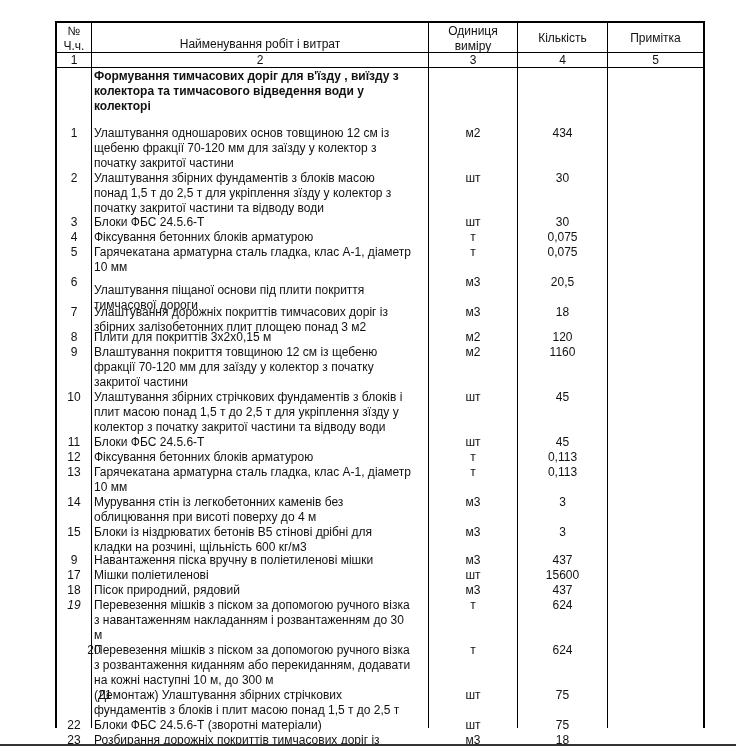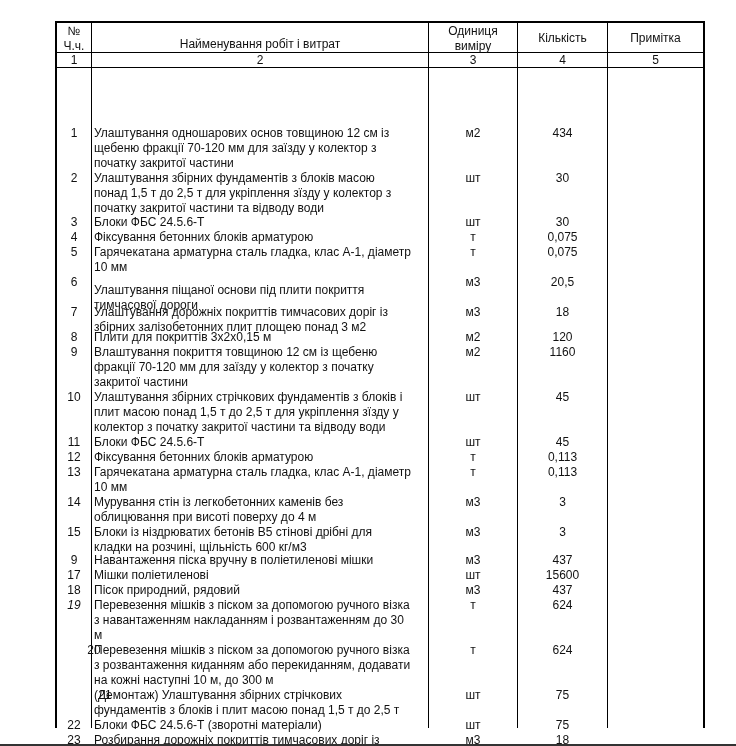--- a/index.html
+++ b/index.html
@@ -37,20 +37,23 @@
 виміру</div>
   <div class="cell hdr" style="left:461px;width:89px;top:8px;">Кількість</div>
   <div class="cell hdr" style="left:551px;width:95px;top:8px;">Примітка</div>
 
   <div class="cell hdr" style="left:0;width:34px;top:30px;">1</div>
   <div class="cell hdr" style="left:35px;width:336px;top:30px;">2</div>
   <div class="cell hdr" style="left:372px;width:88px;top:30px;">3</div>
   <div class="cell hdr" style="left:461px;width:89px;top:30px;">4</div>
   <div class="cell hdr" style="left:551px;width:95px;top:30px;">5</div>
 
+  <div class="cell desc bold" style="left:37px;width:334px;top:46px;">Формування тимчасових доріг для в'їзду , виїзду з
+колектора та тимчасового відведення води у
+колекторі</div>
 
   <div id="rows-container">
       <div class="cell num" style="left:0;width:34px;top:103px;">1</div>
       <div class="cell desc" style="left:37px;width:334px;top:103px;">Улаштування одношарових основ товщиною 12 см із
 щебеню фракції 70-120 мм для заїзду у колектор з
 початку закритої частини</div>
       <div class="cell num" style="left:372px;width:88px;top:103px;">м2</div>
       <div class="cell num" style="left:461px;width:89px;top:103px;">434</div>
       <div class="cell num" style="left:551px;width:95px;top:103px;"></div>
       <div class="cell num" style="left:0;width:34px;top:148px;">2</div>

